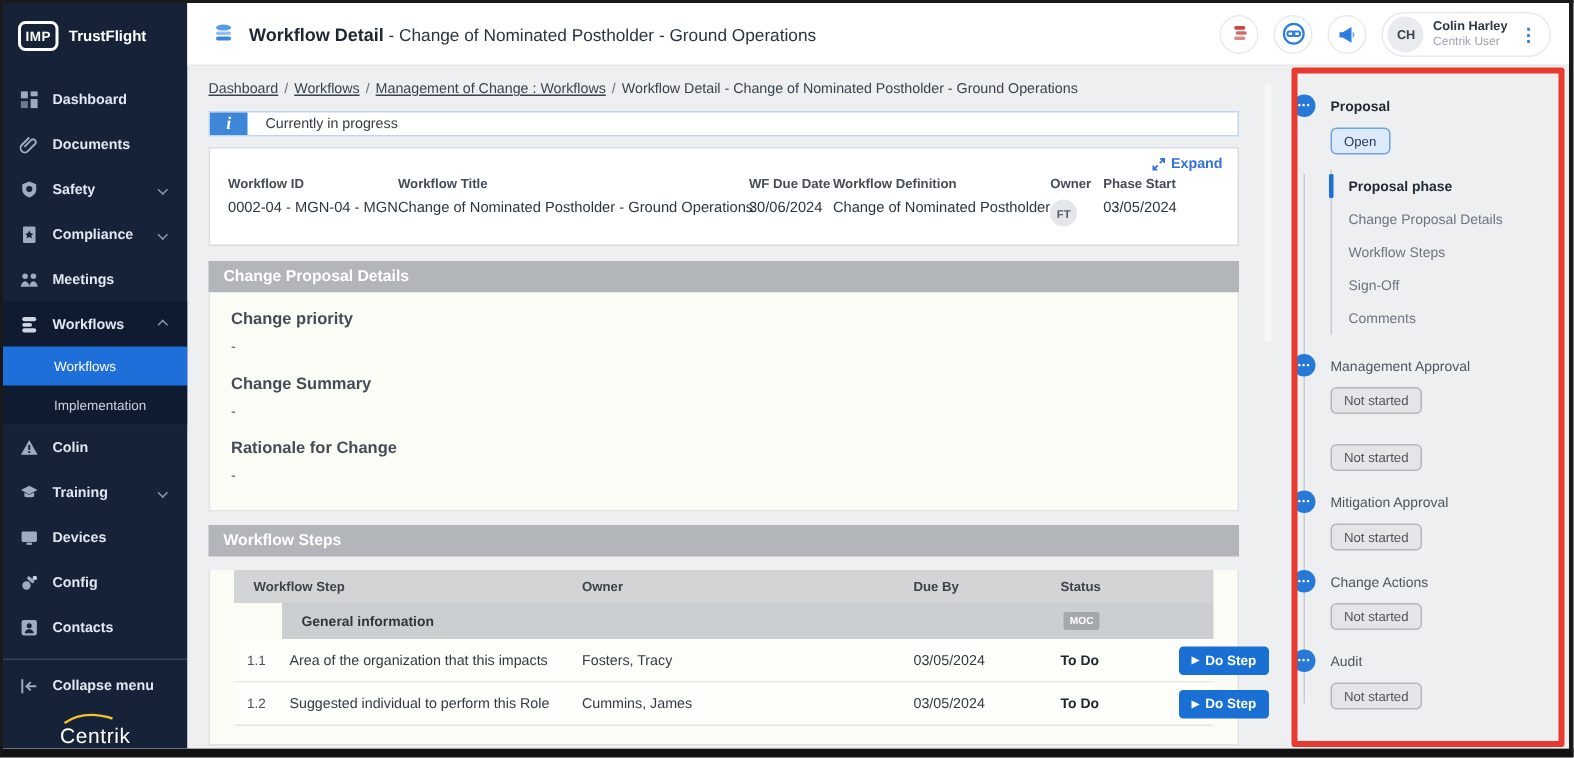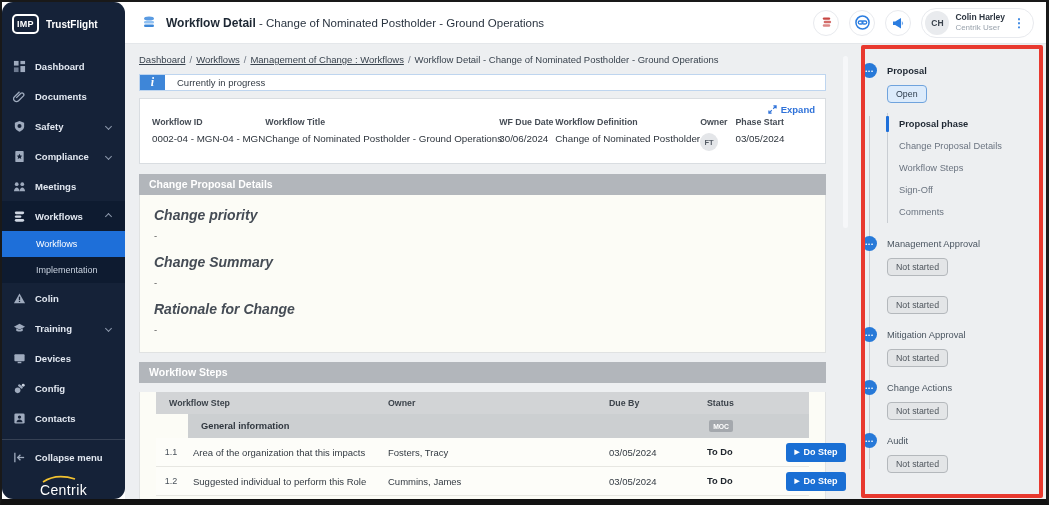--- a/index.html
+++ b/index.html
@@ -5,21 +5,21 @@
   * { box-sizing: border-box; }
   html,body { margin:0; padding:0; }
   body {
     width:1049px; height:505px; position:relative; overflow:hidden;
     font-family:"Liberation Sans", sans-serif; background:#fff;
   }
   .viewport { position:absolute; inset:0; border:2px solid #191919; border-bottom:6px solid #121212;
     border-right:3px solid #191919; display:flex; overflow:hidden; }
 
   
-  .sidebar { width:123px; background:#152238; color:#dde4ee; display:flex; flex-direction:column; flex-shrink:0;border-radius:11px; }
+  .sidebar { width:123px; background:#152238; color:#dde4ee; display:flex; flex-direction:column; flex-shrink:0; }
   .side-logo { height:44px; display:flex; align-items:center; gap:7px; padding:0 10px; flex-shrink:0; }
   .imp-badge { border:2px solid #fff; border-radius:5px; font-weight:bold; font-size:9px; padding:3px 3px; color:#fff; letter-spacing:.3px; }
   .brand { font-weight:bold; font-size:10px; color:#fff; }
   .nav { padding-top:5px; }
   .side-item { height:30px; display:flex; align-items:center; gap:9px; padding:0 10px; font-size:9.5px; font-weight:bold; color:#e2e8f1; cursor:pointer; }
   .side-item .ic { width:14px; height:14px; display:flex; align-items:center; justify-content:center; color:#9fabbe; flex-shrink:0; }
   .chev { width:5px; height:5px; border-right:1.5px solid #8d99ac; border-bottom:1.5px solid #8d99ac; transform:rotate(45deg); margin-left:auto; margin-right:4px; }
   .chev.up { transform:rotate(-135deg); }
   .expanded-block { background:#0e1b30; }
   .sub-item { height:26px; display:flex; align-items:center; padding-left:34px; font-size:9px; color:#c9d2df; cursor:pointer; }
@@ -62,21 +62,21 @@
   .f-label { font-size:8.8px; font-weight:bold; color:#454c55; white-space:nowrap; }
   .f-value { font-size:9.8px; color:#2d343c; white-space:nowrap; }
   .f1{width:124px}.f2{width:234px}.f3{width:65px}.f4{width:149px}.f5{width:41px}.f6{width:90px}
   .owner-badge { width:18px; height:18px; border-radius:50%; background:#e4e6e9; color:#555d66; font-size:7.5px; font-weight:bold; display:flex; align-items:center; justify-content:center; }
 
   .section { margin-bottom:9px; }
   .section-header { background:#b2b6bb; color:#fff; font-weight:bold; font-size:10.5px; padding:0 10px; height:21px; line-height:21px; }
   .section-body { background:#fcfcf6; border:1px solid #e0e2e2; border-top:none; }
   .pd-body { padding:12px 14px 4px 14px; }
   .pd-field { margin-bottom:13px; }
-  .pd-label { font-size:14px; font-weight:bold; color:#454c55; margin-bottom:7px;font-style:italic; }
+  .pd-label { font-size:11px; font-weight:bold; color:#454c55; margin-bottom:7px; }
   .pd-value { font-size:9.5px; color:#555; }
 
   .wtable { margin:9px 16px 12px 16px; font-size:9.5px; }
   .trow { display:grid; grid-template-columns:30px 195px 220px 100px 85px 74px; align-items:center; }
   .thead { background:#d2d4d6; height:22px; font-size:8.8px; font-weight:bold; color:#3c434b; }
   .th-step { grid-column:1/3; padding-left:13px; }
   .pad7 { padding-left:7px; } .pad8 { padding-left:8px; } .pad6 { padding-left:6px; }
   .tgroup { background:#cccfd1; height:24px; font-weight:bold; font-size:9.3px; color:#2f363e;margin-left:32px; }
   .moc-badge { grid-column:4; justify-self:end; margin-right:0px; background:#a4a8ad; color:#fff; font-size:6.8px; font-weight:bold; padding:2.5px 4px; border-radius:2px; }
   .tdata { background:#fdfdf9; height:29px; border-bottom:1px solid #e7e7e2; color:#333a42; }

